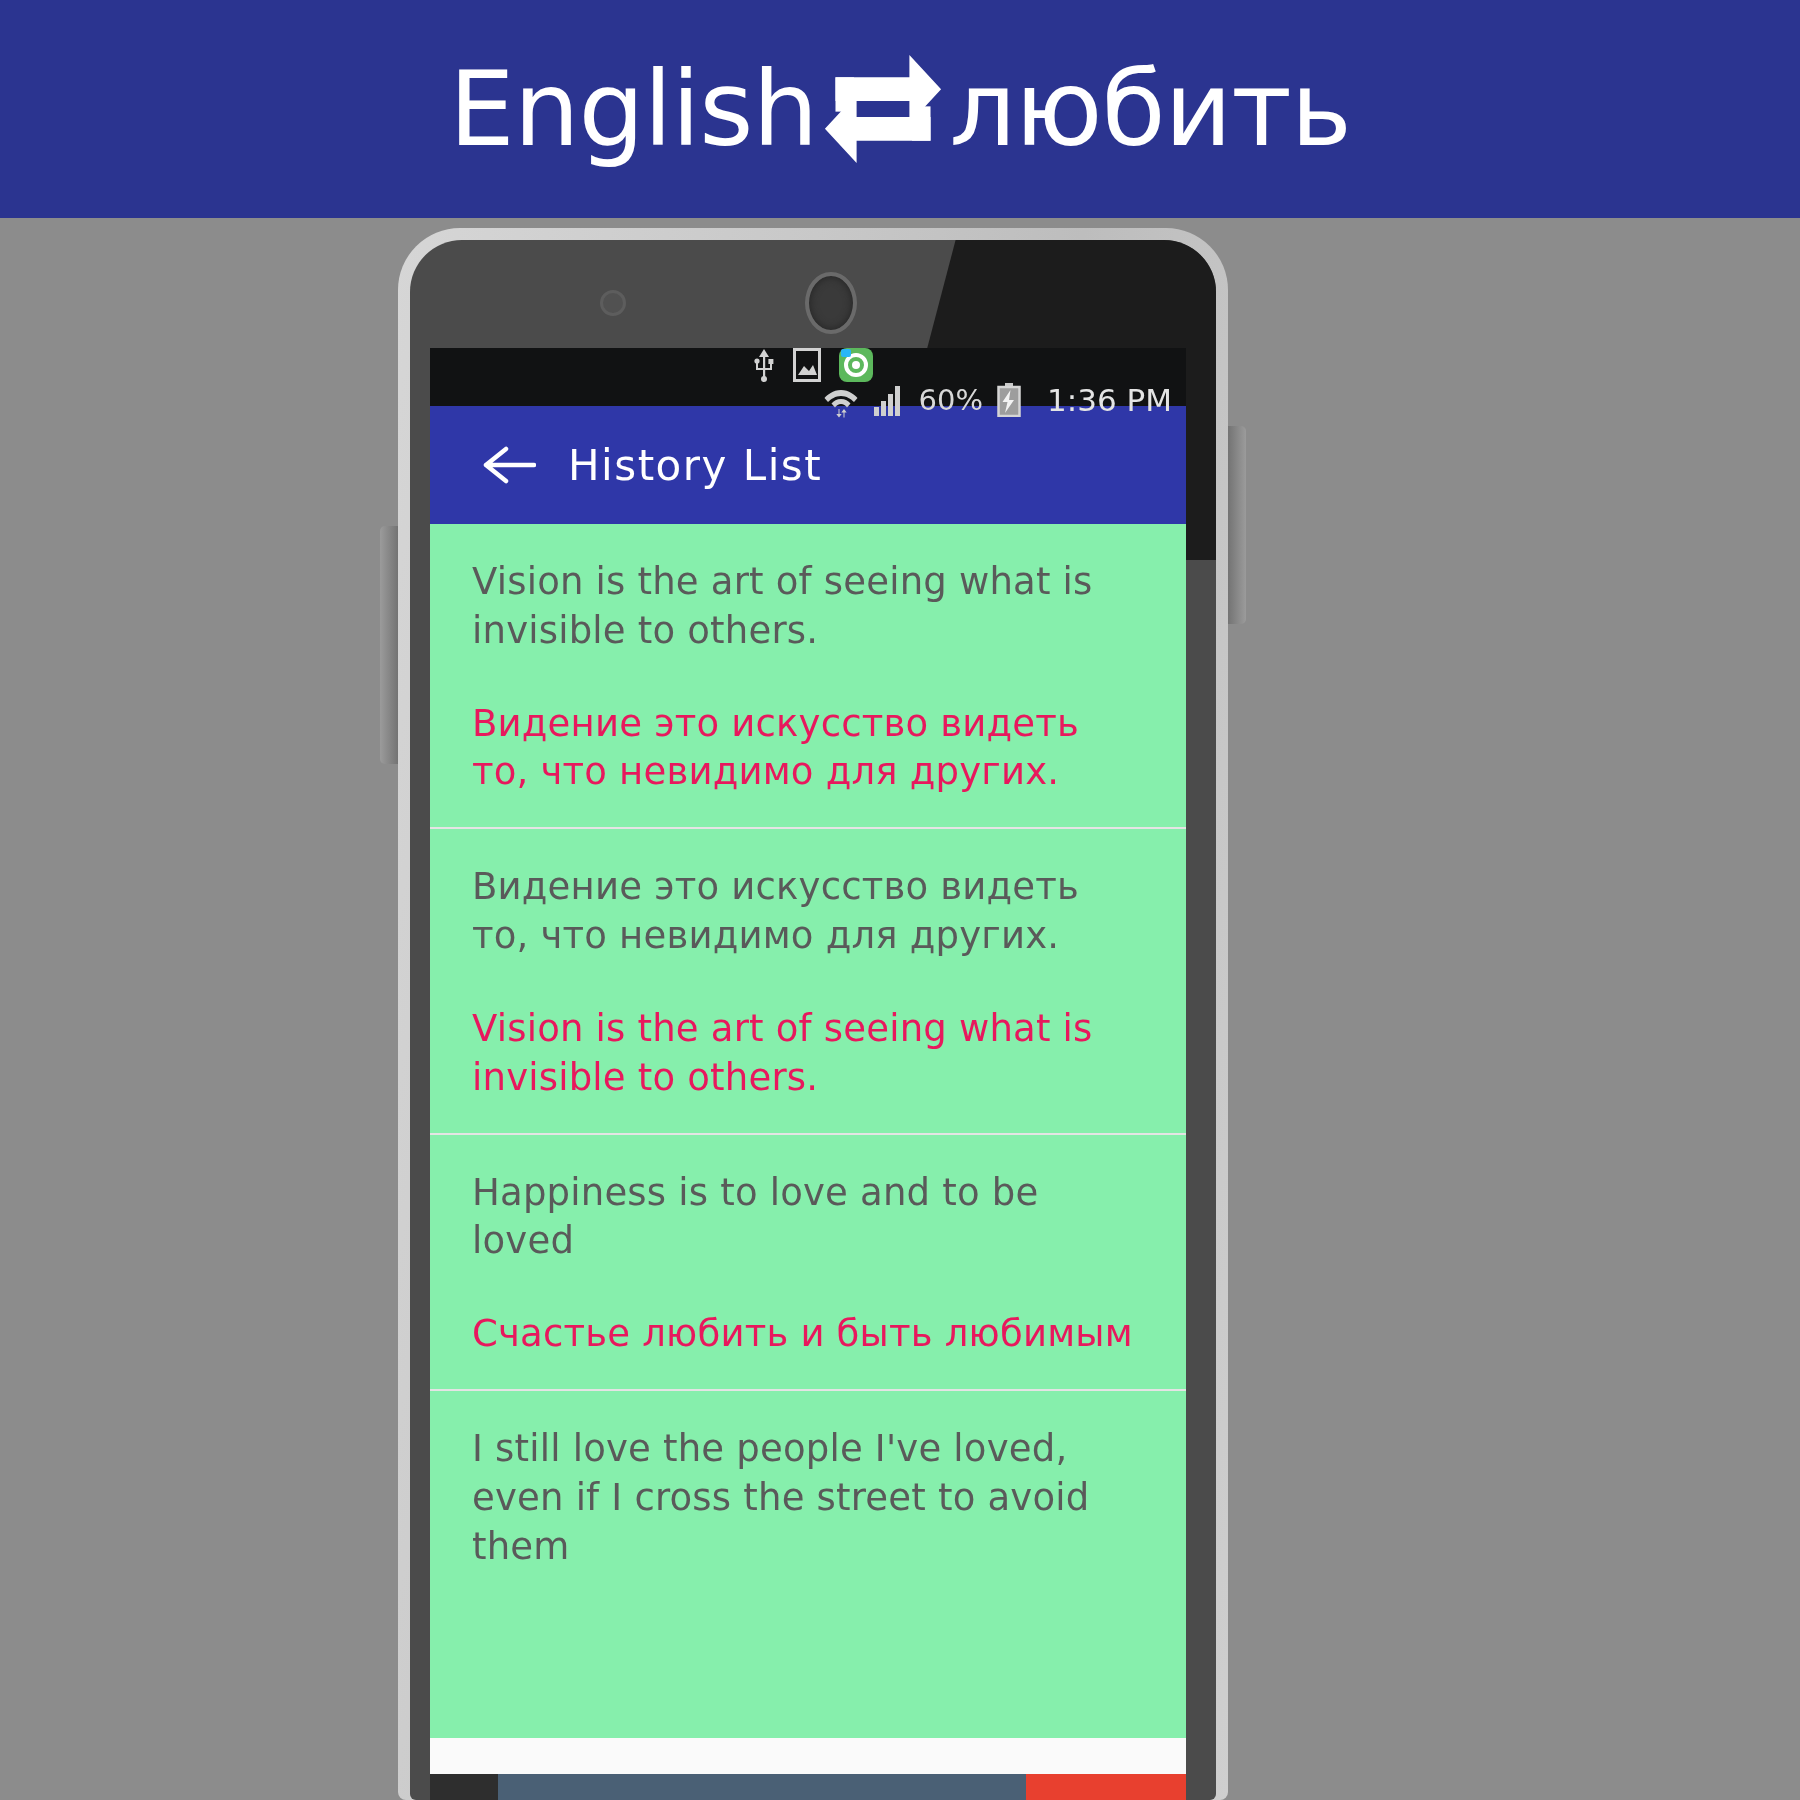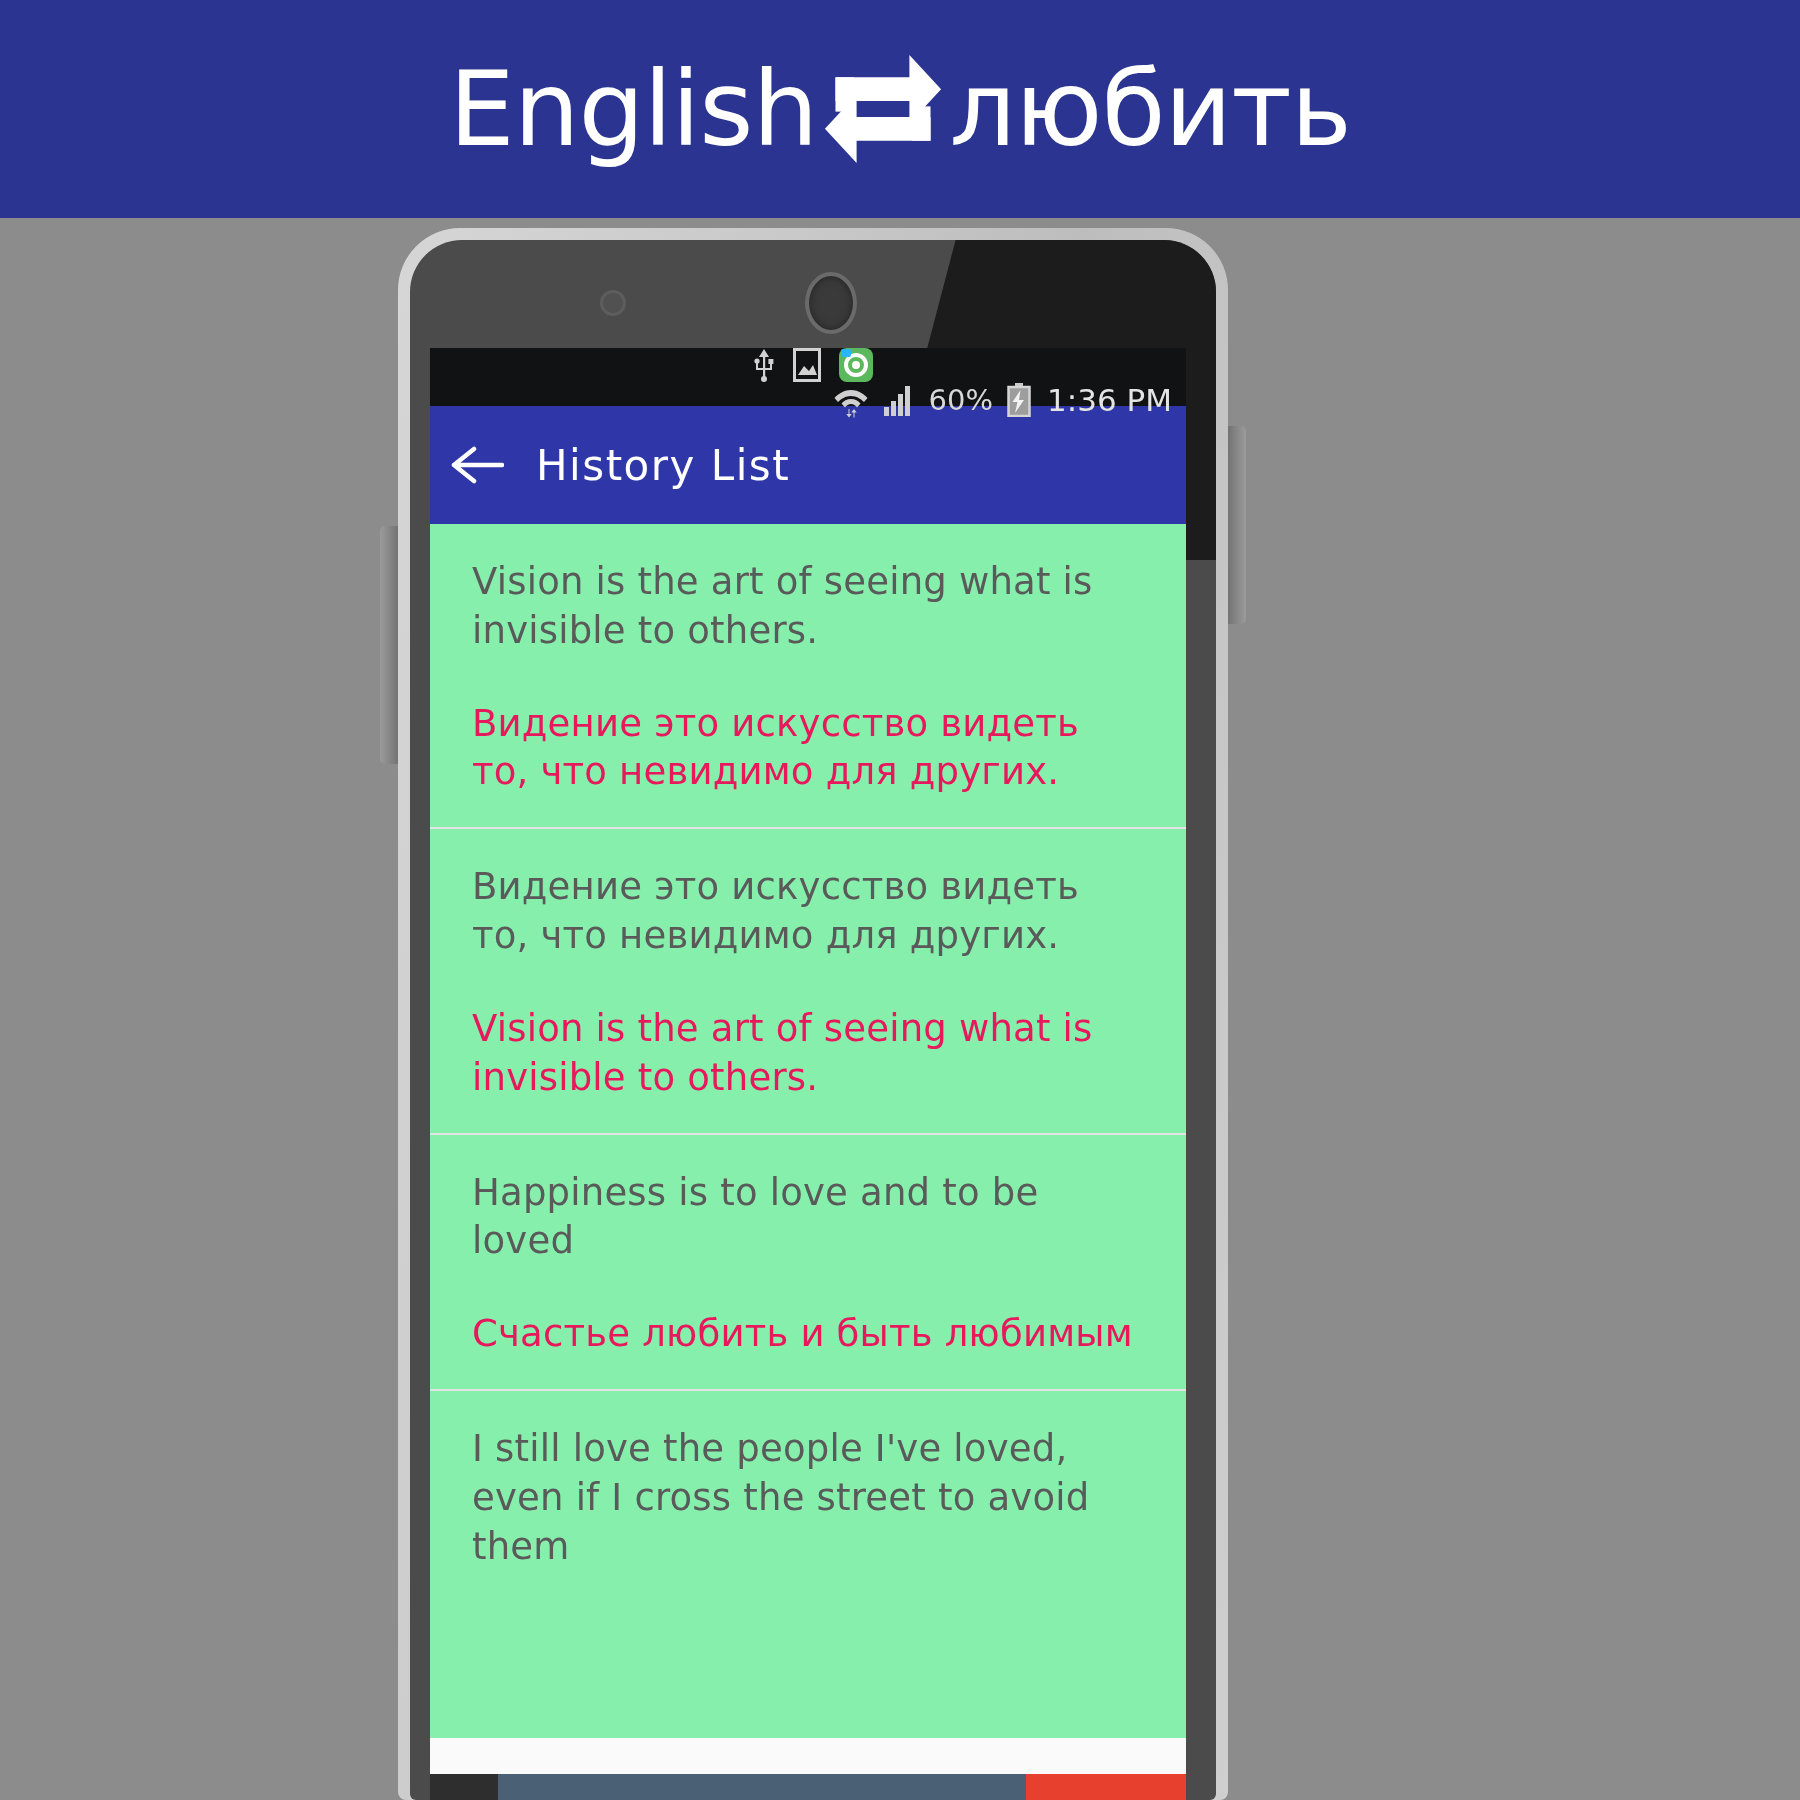--- a/index.html
+++ b/index.html
@@ -144,21 +144,21 @@
   .sb-batt-pct {
     font-family: "DejaVu Sans", sans-serif;
     font-size: 29px;
     color: #d8d8d8;
     letter-spacing: 0px;
   }
   .sb-time {
     font-family: "DejaVu Sans", sans-serif;
     font-size: 31px;
     color: #e4e4e4;
-    margin-left: 2px;
+    margin-left: 12px;
     white-space: nowrap;
     text-align: right;
   }
   .app-icon-green {
     width: 34px; height: 34px;
     border-radius: 8px;
     background: #5cb85c;
     display: flex; align-items: center; justify-content: center;
     position: relative;
   }
@@ -180,21 +180,21 @@
     background: #29b6f6;
     border-radius: 2px;
   }
 
   
   .action-bar {
     height: 118px;
     background: #2f37a8;
     display: flex;
     align-items: center;
-    padding-left: 16px;
+    padding-left: 48px;
   }
   .back-arrow {
     width: 62px; height: 62px;
     display: flex; align-items: center; justify-content: center;
     cursor: pointer;
   }
   .back-arrow svg { display: block; }
   .action-title {
     color: #ffffff;
     font-family: "DejaVu Sans", sans-serif;

